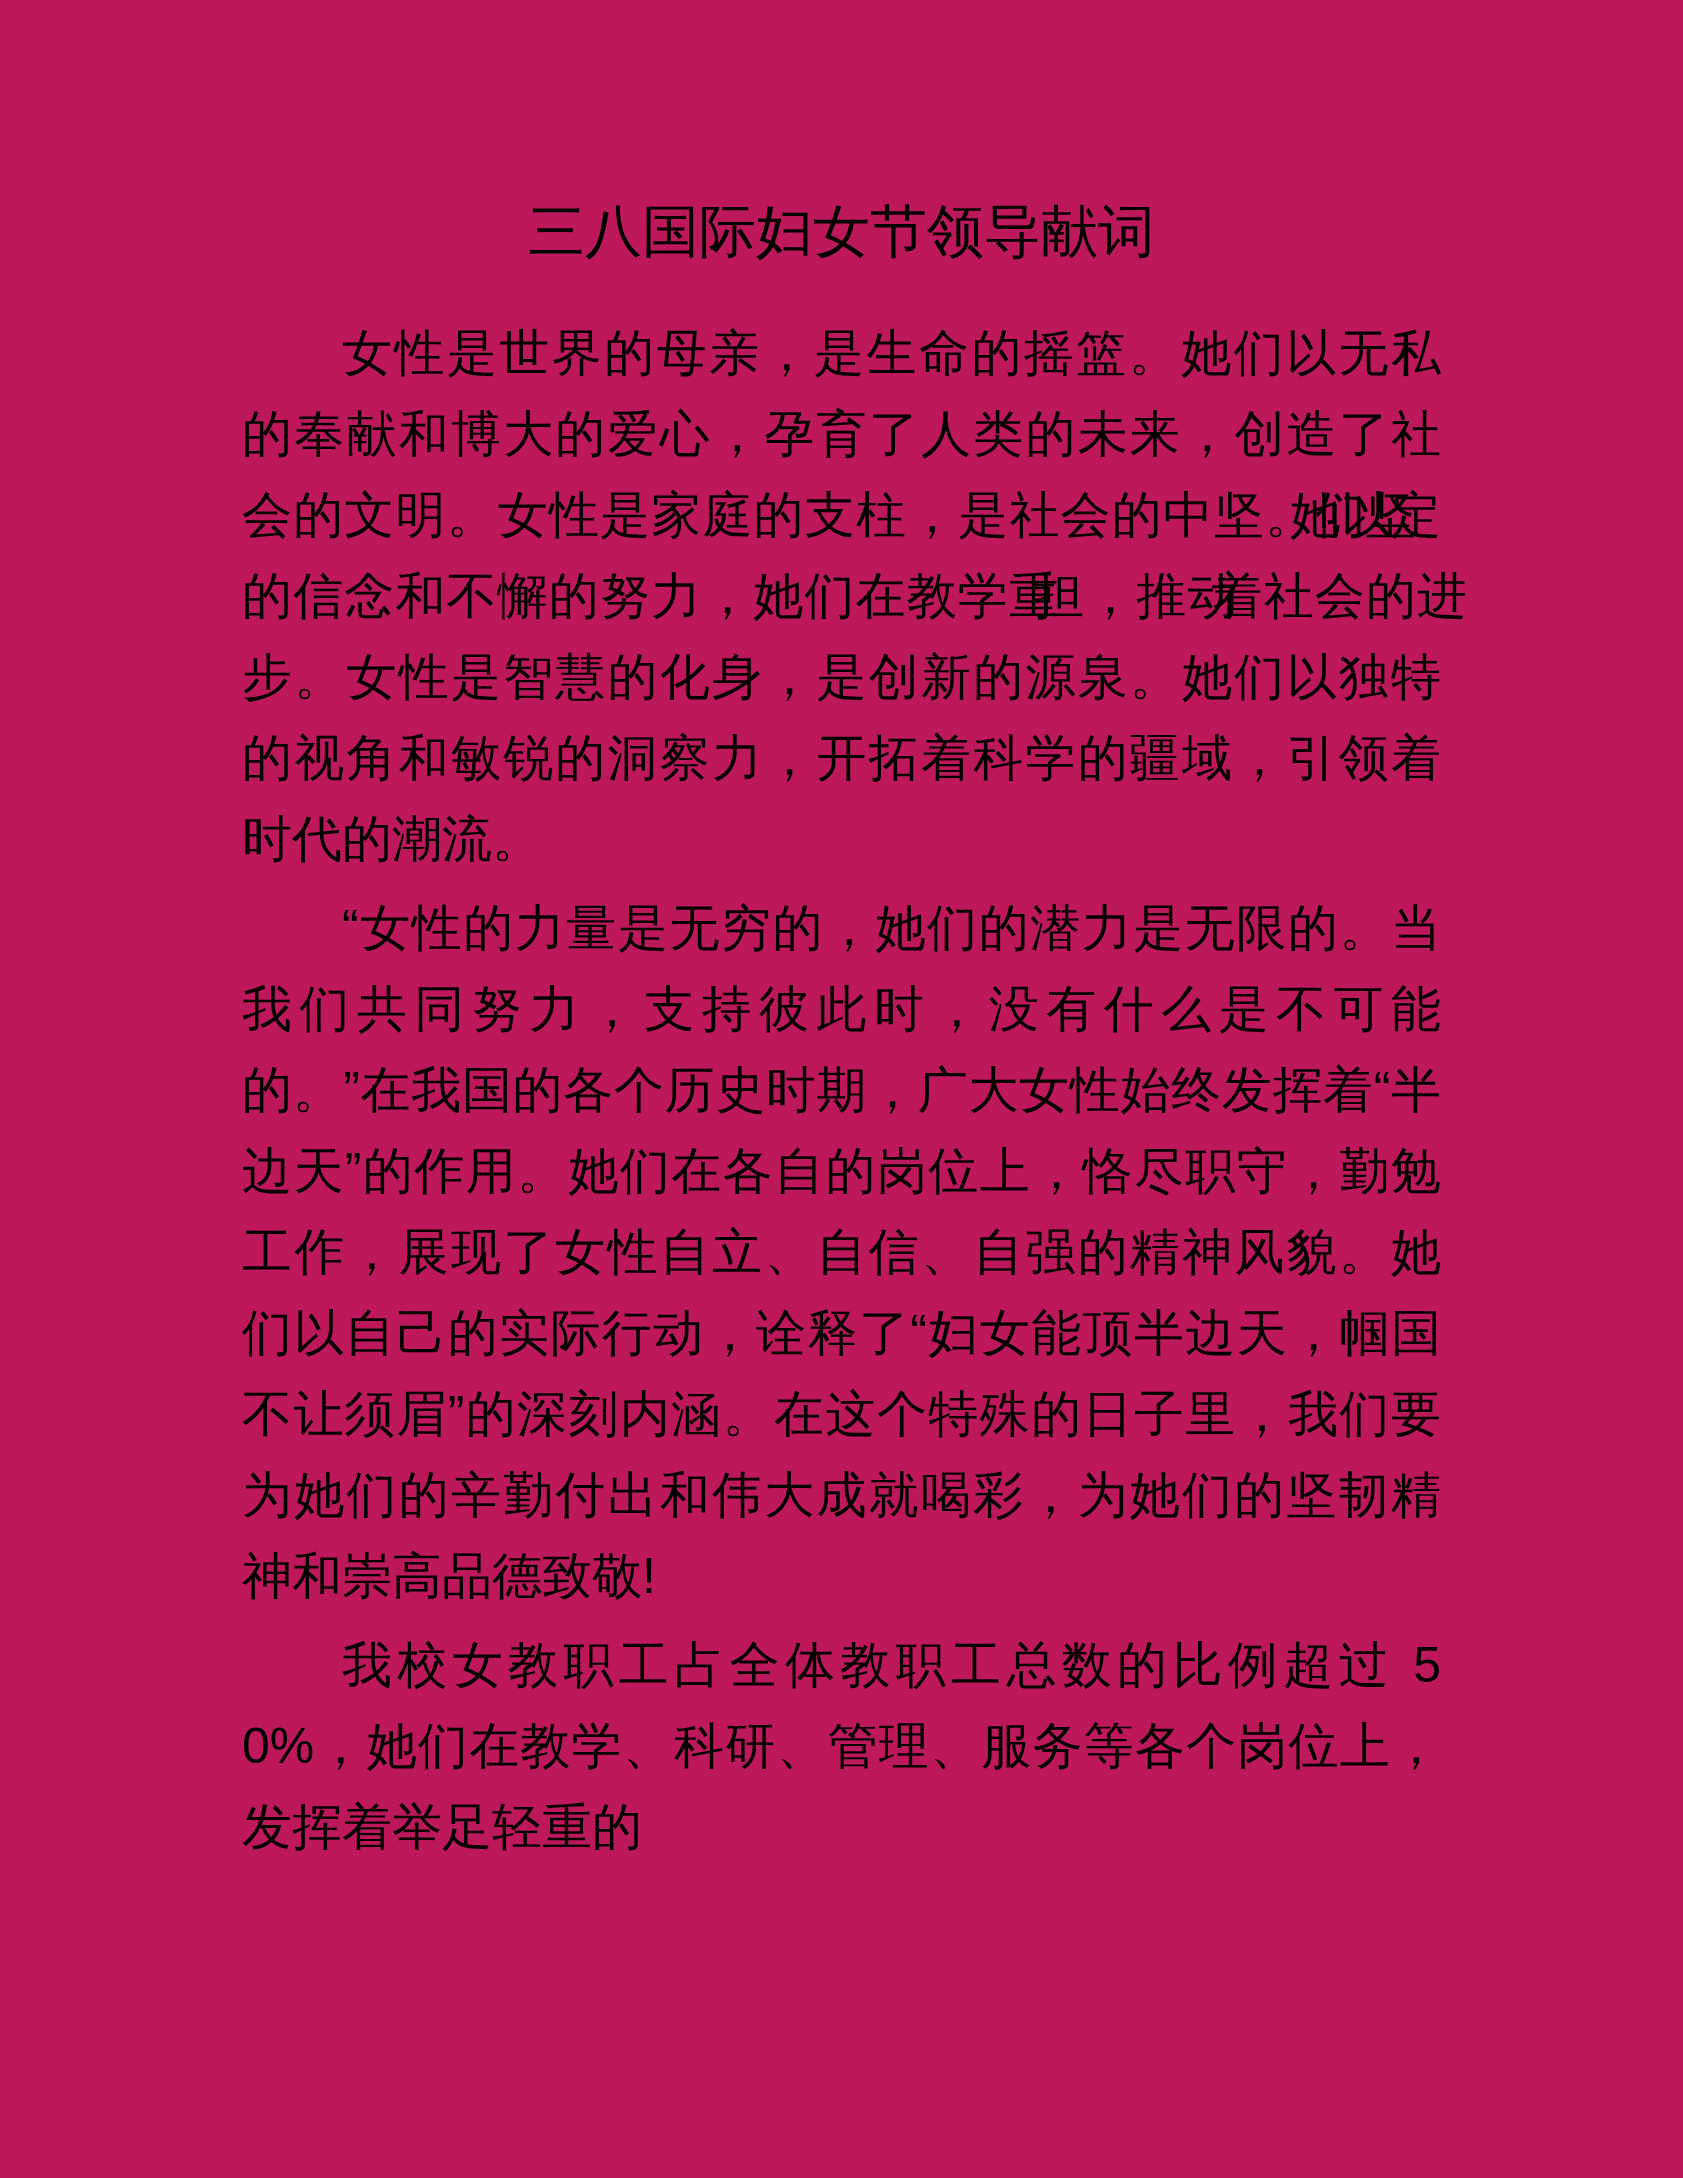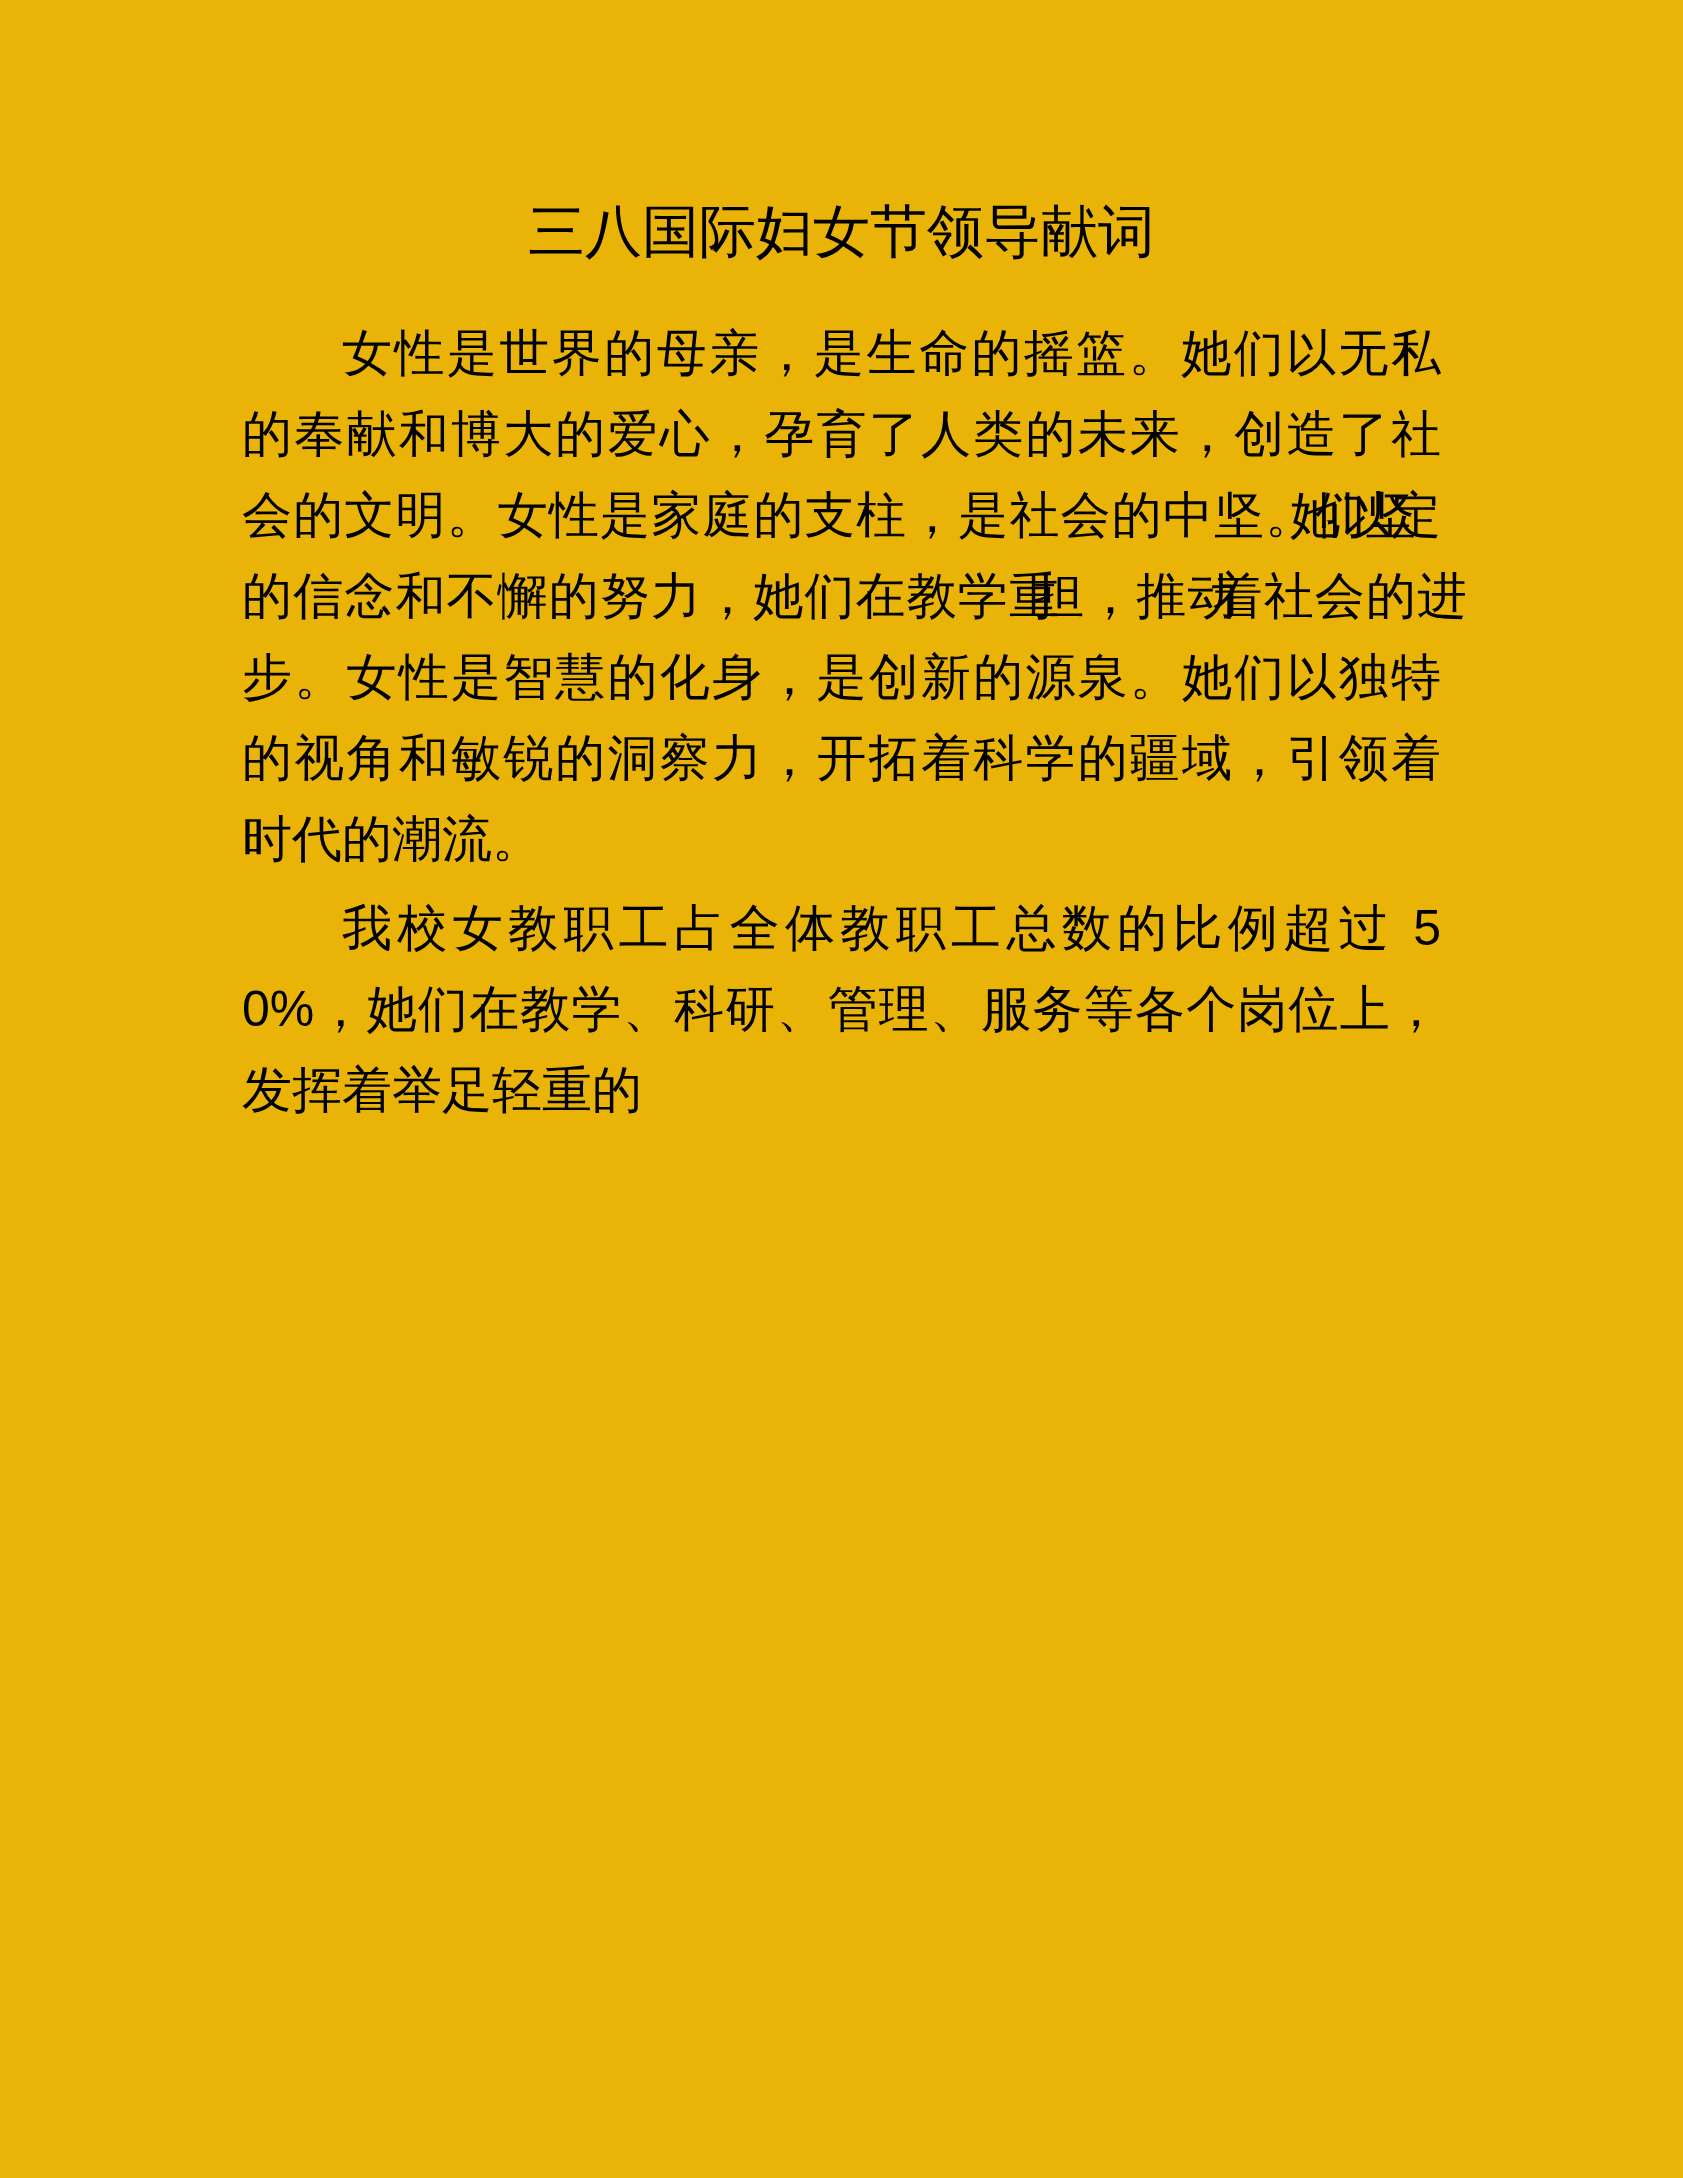--- a/index.html
+++ b/index.html
@@ -5,21 +5,21 @@
   html, body {
     margin: 0;
     padding: 0;
     background: #ffffff;
   }
   .page {
     position: relative;
     width: 1683px;
     height: 2178px;
     box-sizing: border-box;
-    background: #eab308;
+    background: #be185d;
     color: #000000;
     padding: 196px 242px 0 242px;
     font-family: "Liberation Sans", "DejaVu Sans", sans-serif;
     overflow: hidden;
   }
   .doc-title {
     font-size: 57px;
     font-weight: 400;
     line-height: 71px;
     text-align: center;
@@ -50,17 +50,18 @@
 <body>
 
 <div class="page">
 
   <h1 class="doc-title">三八国际妇女节领导献词</h1>
 
 
 
   <p class="para"><span>女性是世界的母亲，是生命的摇篮。她们以无私的奉献和博大的爱心，孕育了人类的未来，创造了社会的文明。女性是家庭的支柱，是社会的中坚</span><span class="overlap">。她们以坚定</span><span>的信念和不懈的努力，她们在教学</span><span class="overlap">重担</span><span>，推</span><span class="overlap">动着</span><span>社会的</span><span class="overlap">进步</span><span>。女性是智慧的化身，是创新的源泉。她们以独特的视角和敏锐的洞察力，开拓着科学的疆域，引领着时代的潮流。</span></p>
 
+  <p class="para">“女性的力量是无穷的，她们的潜力是无限的。当我们共同努力，支持彼此时，没有什么是不可能的。”在我国的各个历史时期，广大女性始终发挥着“半边天”的作用。她们在各自的岗位上，恪尽职守，勤勉工作，展现了女性自立、自信、自强的精神风貌。她们以自己的实际行动，诠释了“妇女能顶半边天，帼国不让须眉”的深刻内涵。在这个特殊的日子里，我们要为她们的辛勤付出和伟大成就喝彩，为她们的坚韧精神和崇高品德致敬!</p>
 
   <p class="para">我校女教职工占全体教职工总数的比例超过 50%，她们在教学、科研、管理、服务等各个岗位上，发挥着举足轻重的</p>
 
 </div>
 
 
 </body></html>

